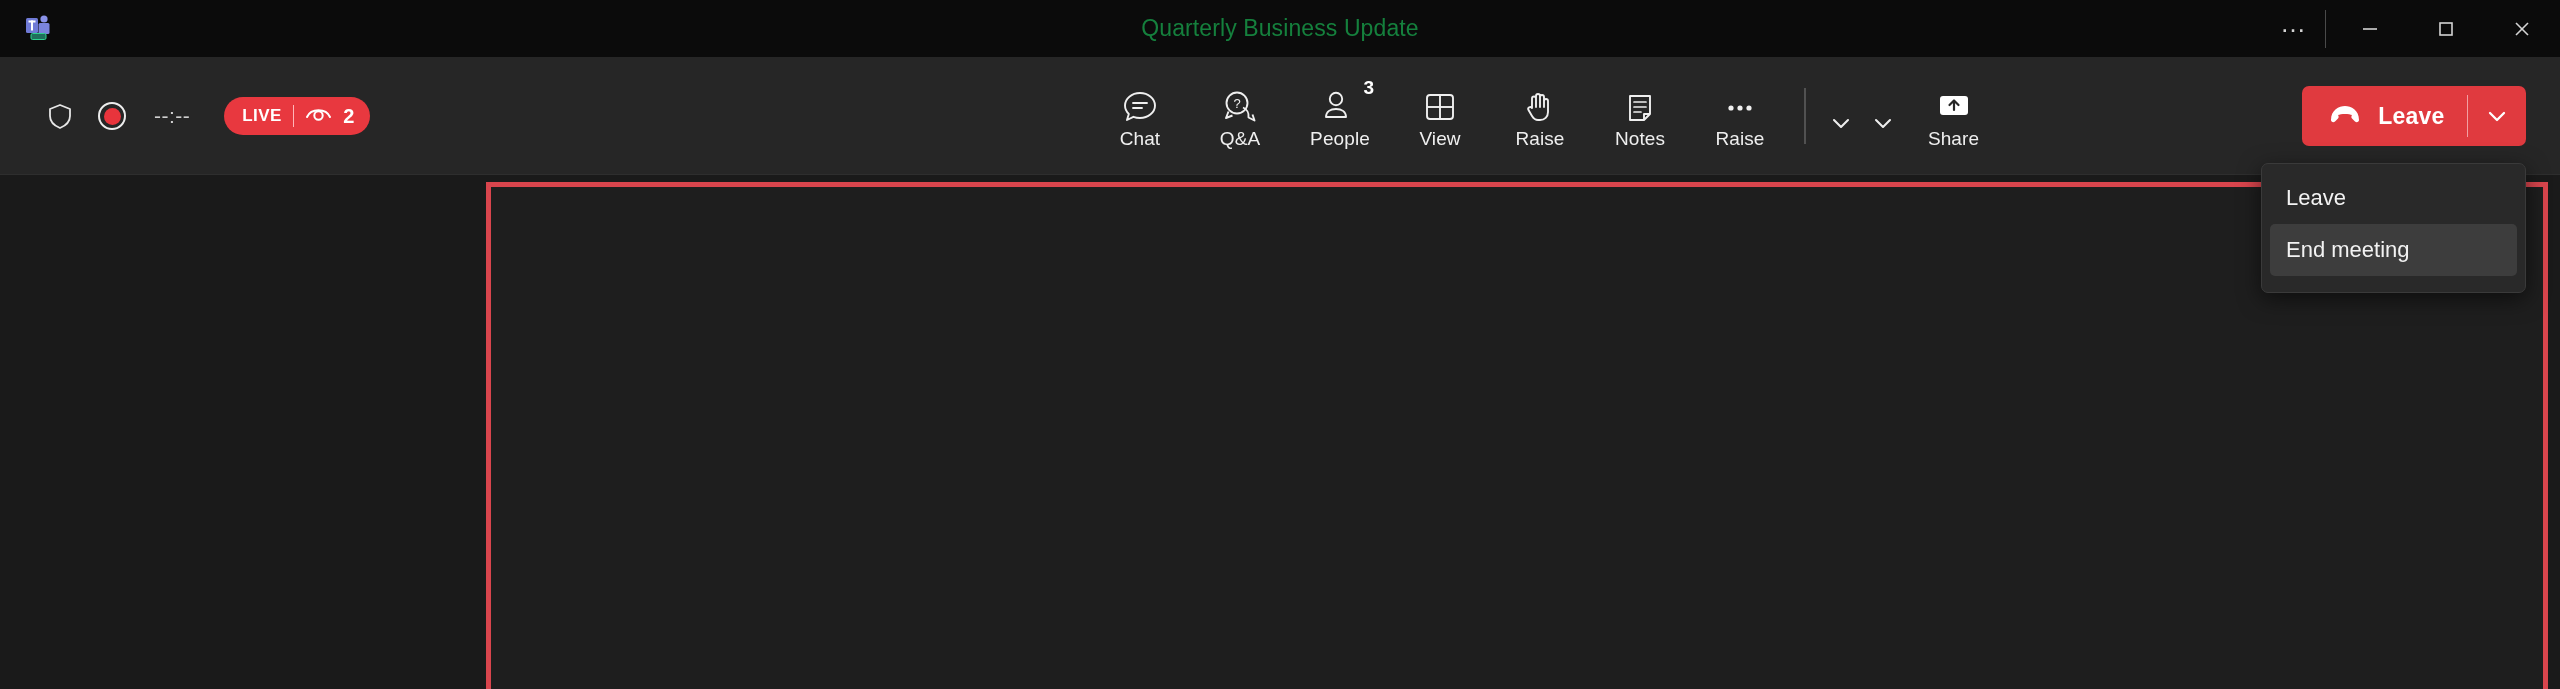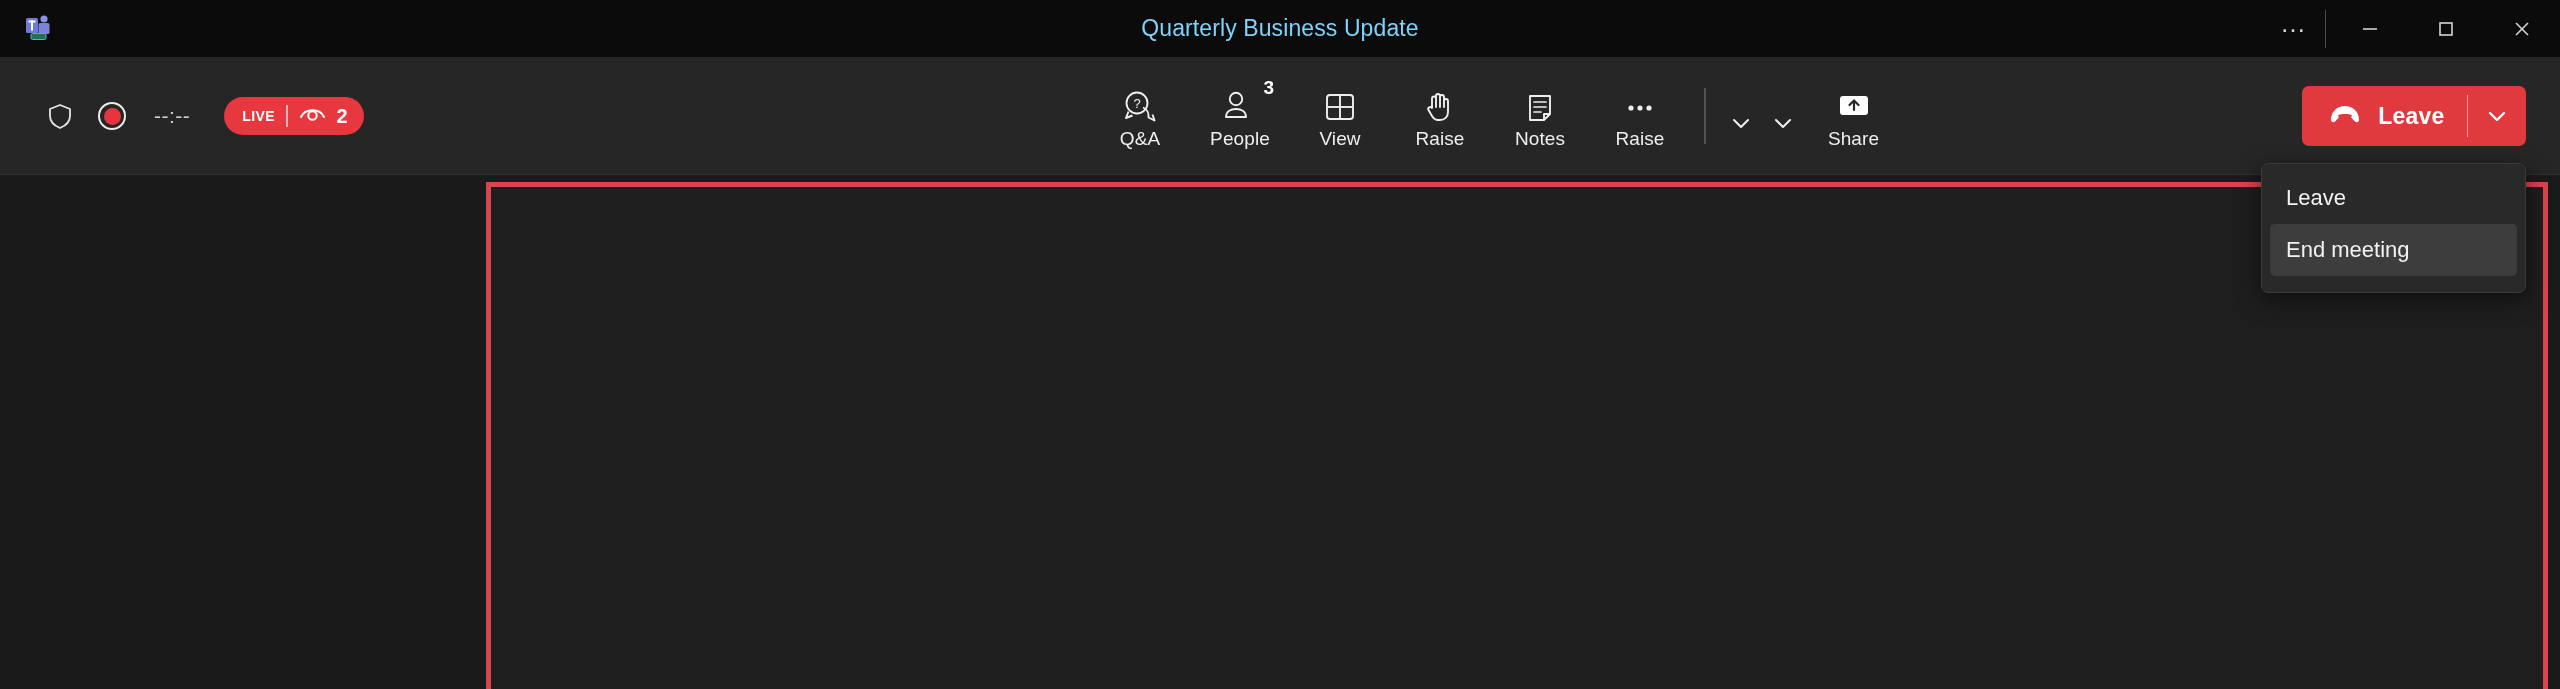--- a/index.html
+++ b/index.html
@@ -20,21 +20,21 @@
     display: flex; align-items: center;
   }
   .app-logo {
     position: absolute; left: 22px; top: 10px;
     width: 36px; height: 36px;
     display: flex; align-items: center; justify-content: center;
   }
   .titlebar-title {
     position: absolute; left: 0; width: 2560px;
     text-align: center;
-    color: #7dd3fc;
+    color: #15803d;
     font-size: 23px;
     letter-spacing: .1px;
     user-select: none;
   }
   .win-controls {
     position: absolute; right: 0; top: 0;
     height: 57px;
     display: flex; align-items: center;
   }
   .win-btn {
@@ -81,21 +81,21 @@
     user-select: none;
   }
   .live-badge {
     margin-left: 34px;
     height: 38px; border-radius: 19px;
     background: #e8383f;
     display: flex; align-items: center;
     padding: 0 16px 0 18px;
     color: #fff; gap: 11px;
   }
-  .live-text { font-size: 14px; font-weight: bold; letter-spacing: .4px; }
+  .live-text { font-size: 17px; font-weight: bold; letter-spacing: .4px; }
   .live-div { width: 1.5px; height: 22px; background: #ffb6b9; }
   .live-count { font-size: 20px; font-weight: bold; }
 
   
   .tb-center {
     position: absolute; left: 1090px; top: 0;
     height: 118px; display: flex; align-items: center;
   }
   .tb-item {
     width: 100px; height: 102px;
@@ -231,20 +231,30 @@
           <path d="M2 12 C6 3 21 3 25 12" fill="none" stroke="#fff" stroke-width="2" stroke-linecap="round"></path>
           <circle cx="13.5" cy="10.5" r="4.2" fill="none" stroke="#fff" stroke-width="2"></circle>
         </svg>
       </span>
       <span class="live-count">2</span>
     </div>
   </div>
 
   <div class="tb-center">
 
+    <div class="tb-item">
+      <span class="tb-ico">
+        <svg width="38" height="38" viewBox="0 0 38 38">
+          <path d="M19 5 C27.3 5 34 10.6 34 17.5 C34 24.4 27.3 30 19 30 C16.6 30 14.4 29.6 12.4 28.8 L6 32 L7.8 25.9 C5.4 23.6 4 20.7 4 17.5 C4 10.6 10.7 5 19 5 Z" fill="none" stroke="#efefef" stroke-width="1.9" stroke-linejoin="round"></path>
+          <line x1="12" y1="15" x2="26" y2="15" stroke="#efefef" stroke-width="1.9" stroke-linecap="round"></line>
+          <line x1="12" y1="20" x2="21" y2="20" stroke="#efefef" stroke-width="1.9" stroke-linecap="round"></line>
+        </svg>
+      </span>
+      <span class="tb-label">Chat</span>
+    </div>
 
     <div class="tb-item">
       <span class="tb-ico">
         <svg width="38" height="38" viewBox="0 0 38 38">
           <circle cx="16" cy="15" r="10.5" fill="none" stroke="#efefef" stroke-width="1.9"></circle>
           <path d="M7.5 23.5 L5 30 L11.5 27.5" fill="none" stroke="#efefef" stroke-width="1.9" stroke-linejoin="round"></path>
           <path d="M22 19.5 A9.5 9.5 0 0 1 27.5 29.5 L33.5 32.5 L31.5 26.5" fill="none" stroke="#efefef" stroke-width="1.9" stroke-linejoin="round"></path>
           <text x="16" y="20" font-size="13" fill="#efefef" text-anchor="middle" font-family="Liberation Sans, sans-serif">?</text>
         </svg>
       </span>

